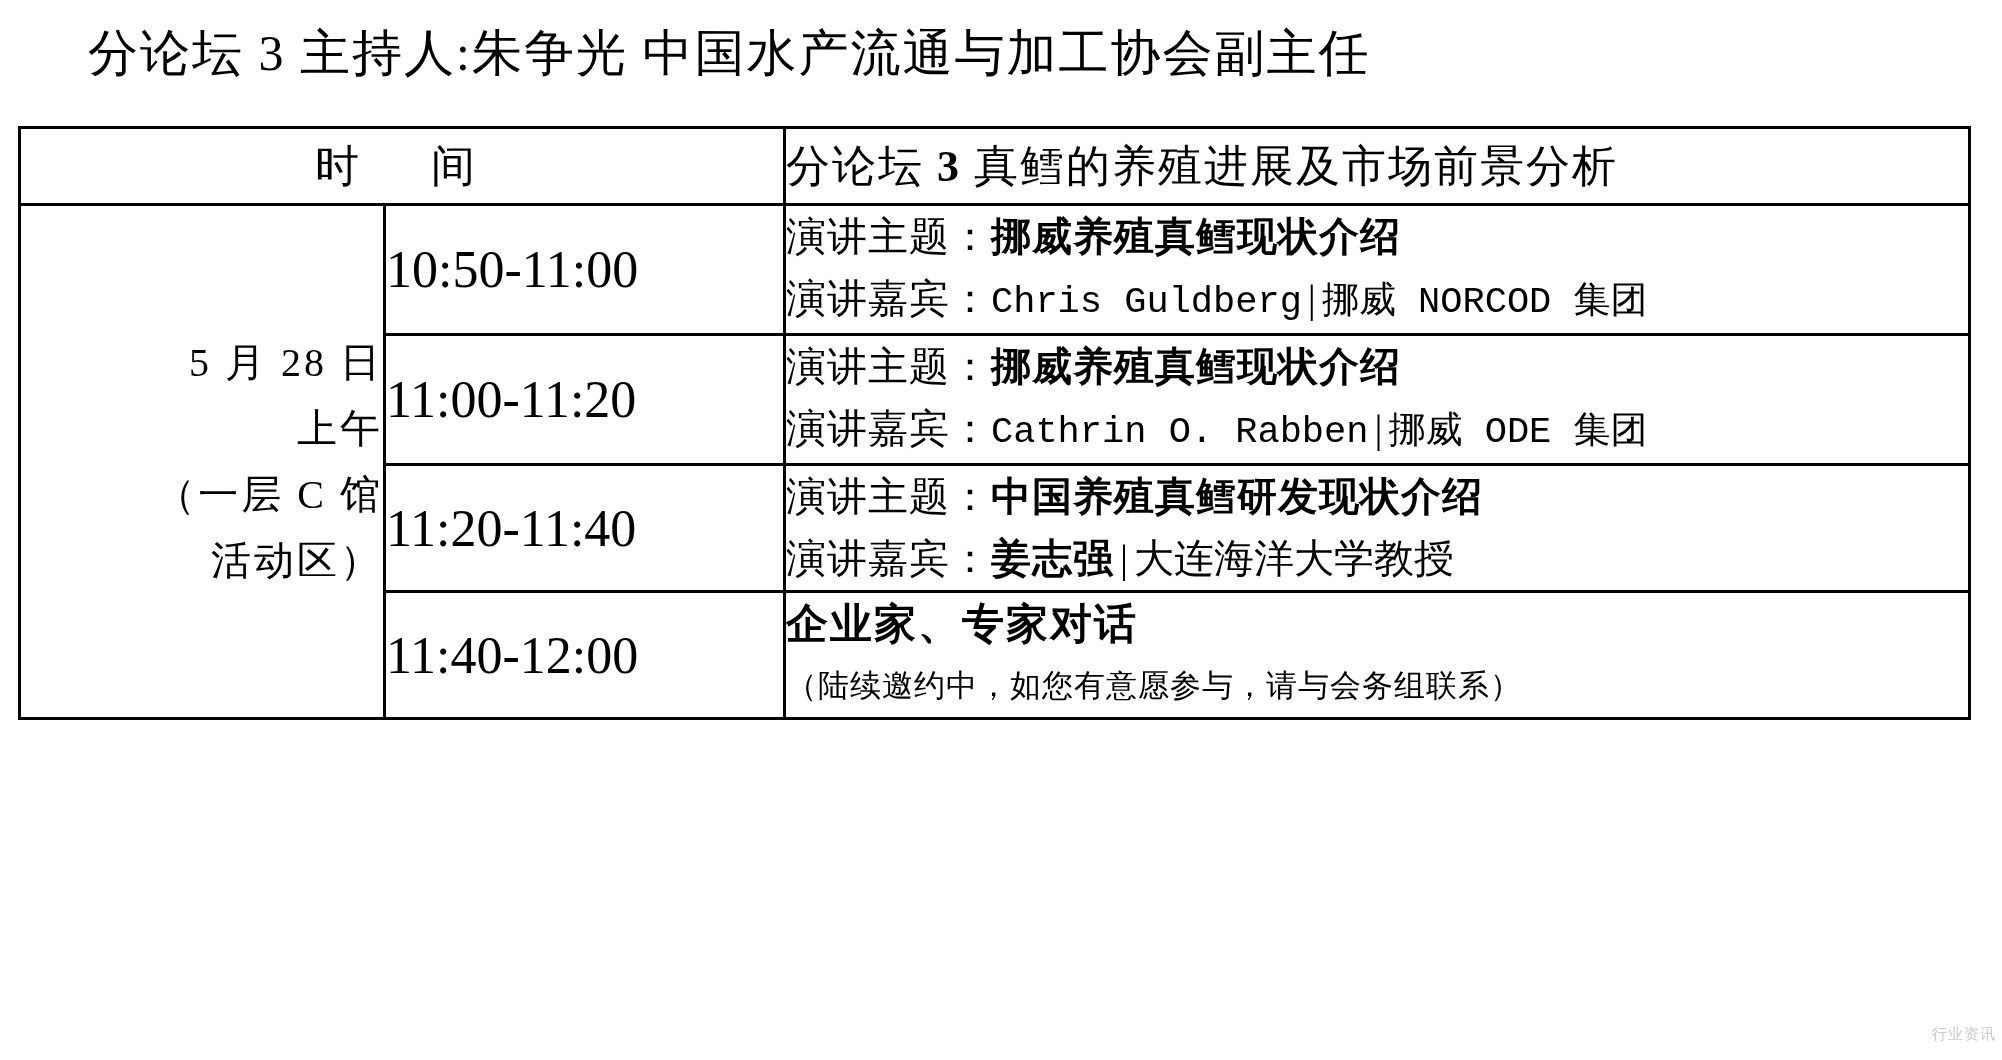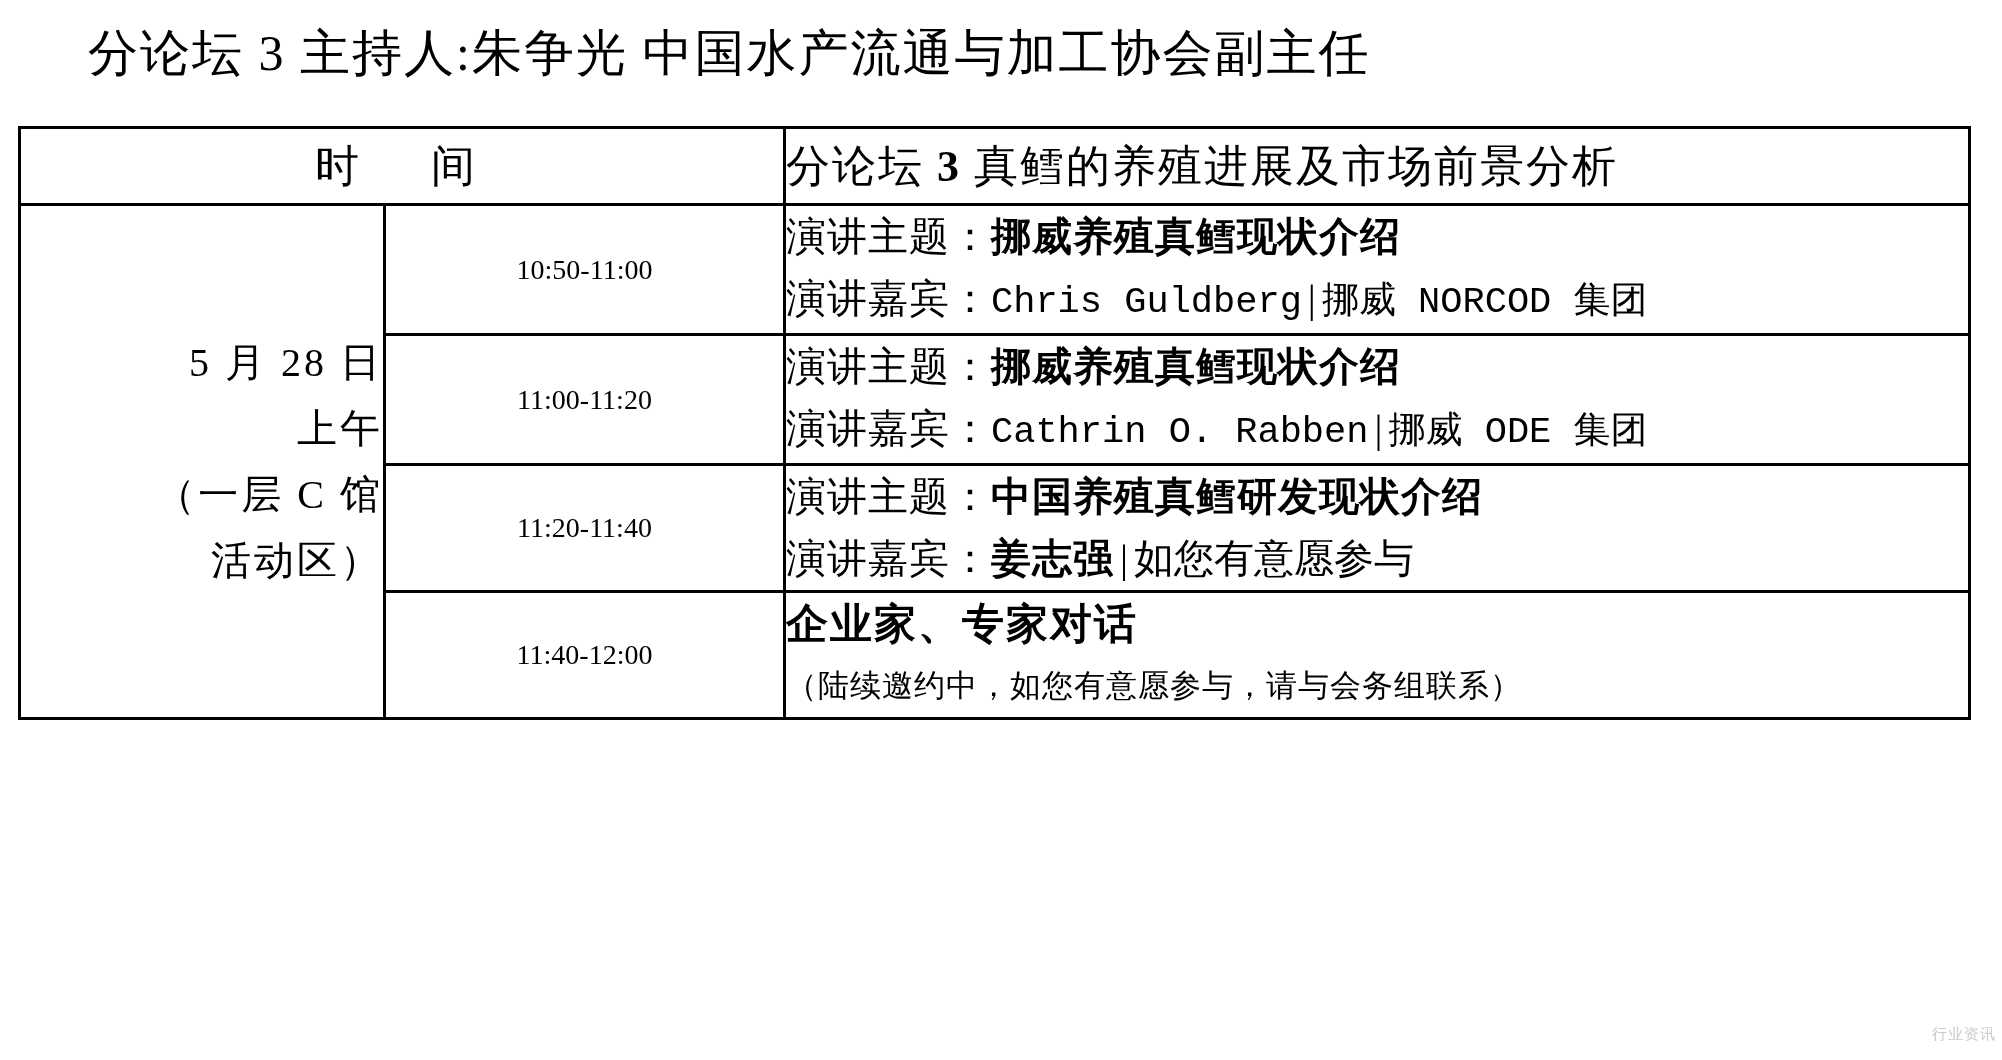--- a/index.html
+++ b/index.html
@@ -65,22 +65,21 @@
 
   .daycell {
     text-align: center;
     font-size: 40px;
     line-height: 66px;
     letter-spacing: 3px;
   }
   .daycell div { white-space: nowrap; text-align: right; }
 
   .timecell {
-    text-align: center;
-    font-size: 28px;
+    font-size: 52px;
     letter-spacing: 0px;
     white-space: nowrap;
   }
 
   .contentcell {
     padding: 14px 0 16px 22px;
     font-size: 40px;
     line-height: 62px;
   }
   .row-line { white-space: nowrap; }
@@ -165,21 +164,21 @@
         </td>
       </tr>
 
       <tr>
         <td class="timecell">11:20-11:40</td>
         <td class="contentcell">
           <div class="row-line">
             <span class="lbl">演讲主题：</span><span class="val-bold">中国养殖真鳕研发现状介绍</span>
           </div>
           <div class="row-line">
-            <span class="lbl">演讲嘉宾：</span><span class="val-bold">姜志强</span><span class="sep">|</span><span>如您有意愿参与</span>
+            <span class="lbl">演讲嘉宾：</span><span class="val-bold">姜志强</span><span class="sep">|</span><span>大连海洋大学教授</span>
           </div>
         </td>
       </tr>
 
       <tr>
         <td class="timecell">11:40-12:00</td>
         <td class="contentcell">
           <div class="dialog-title">企业家、专家对话</div>
           <div class="dialog-note">（陆续邀约中，如您有意愿参与，请与会务组联系）</div>
         </td>

